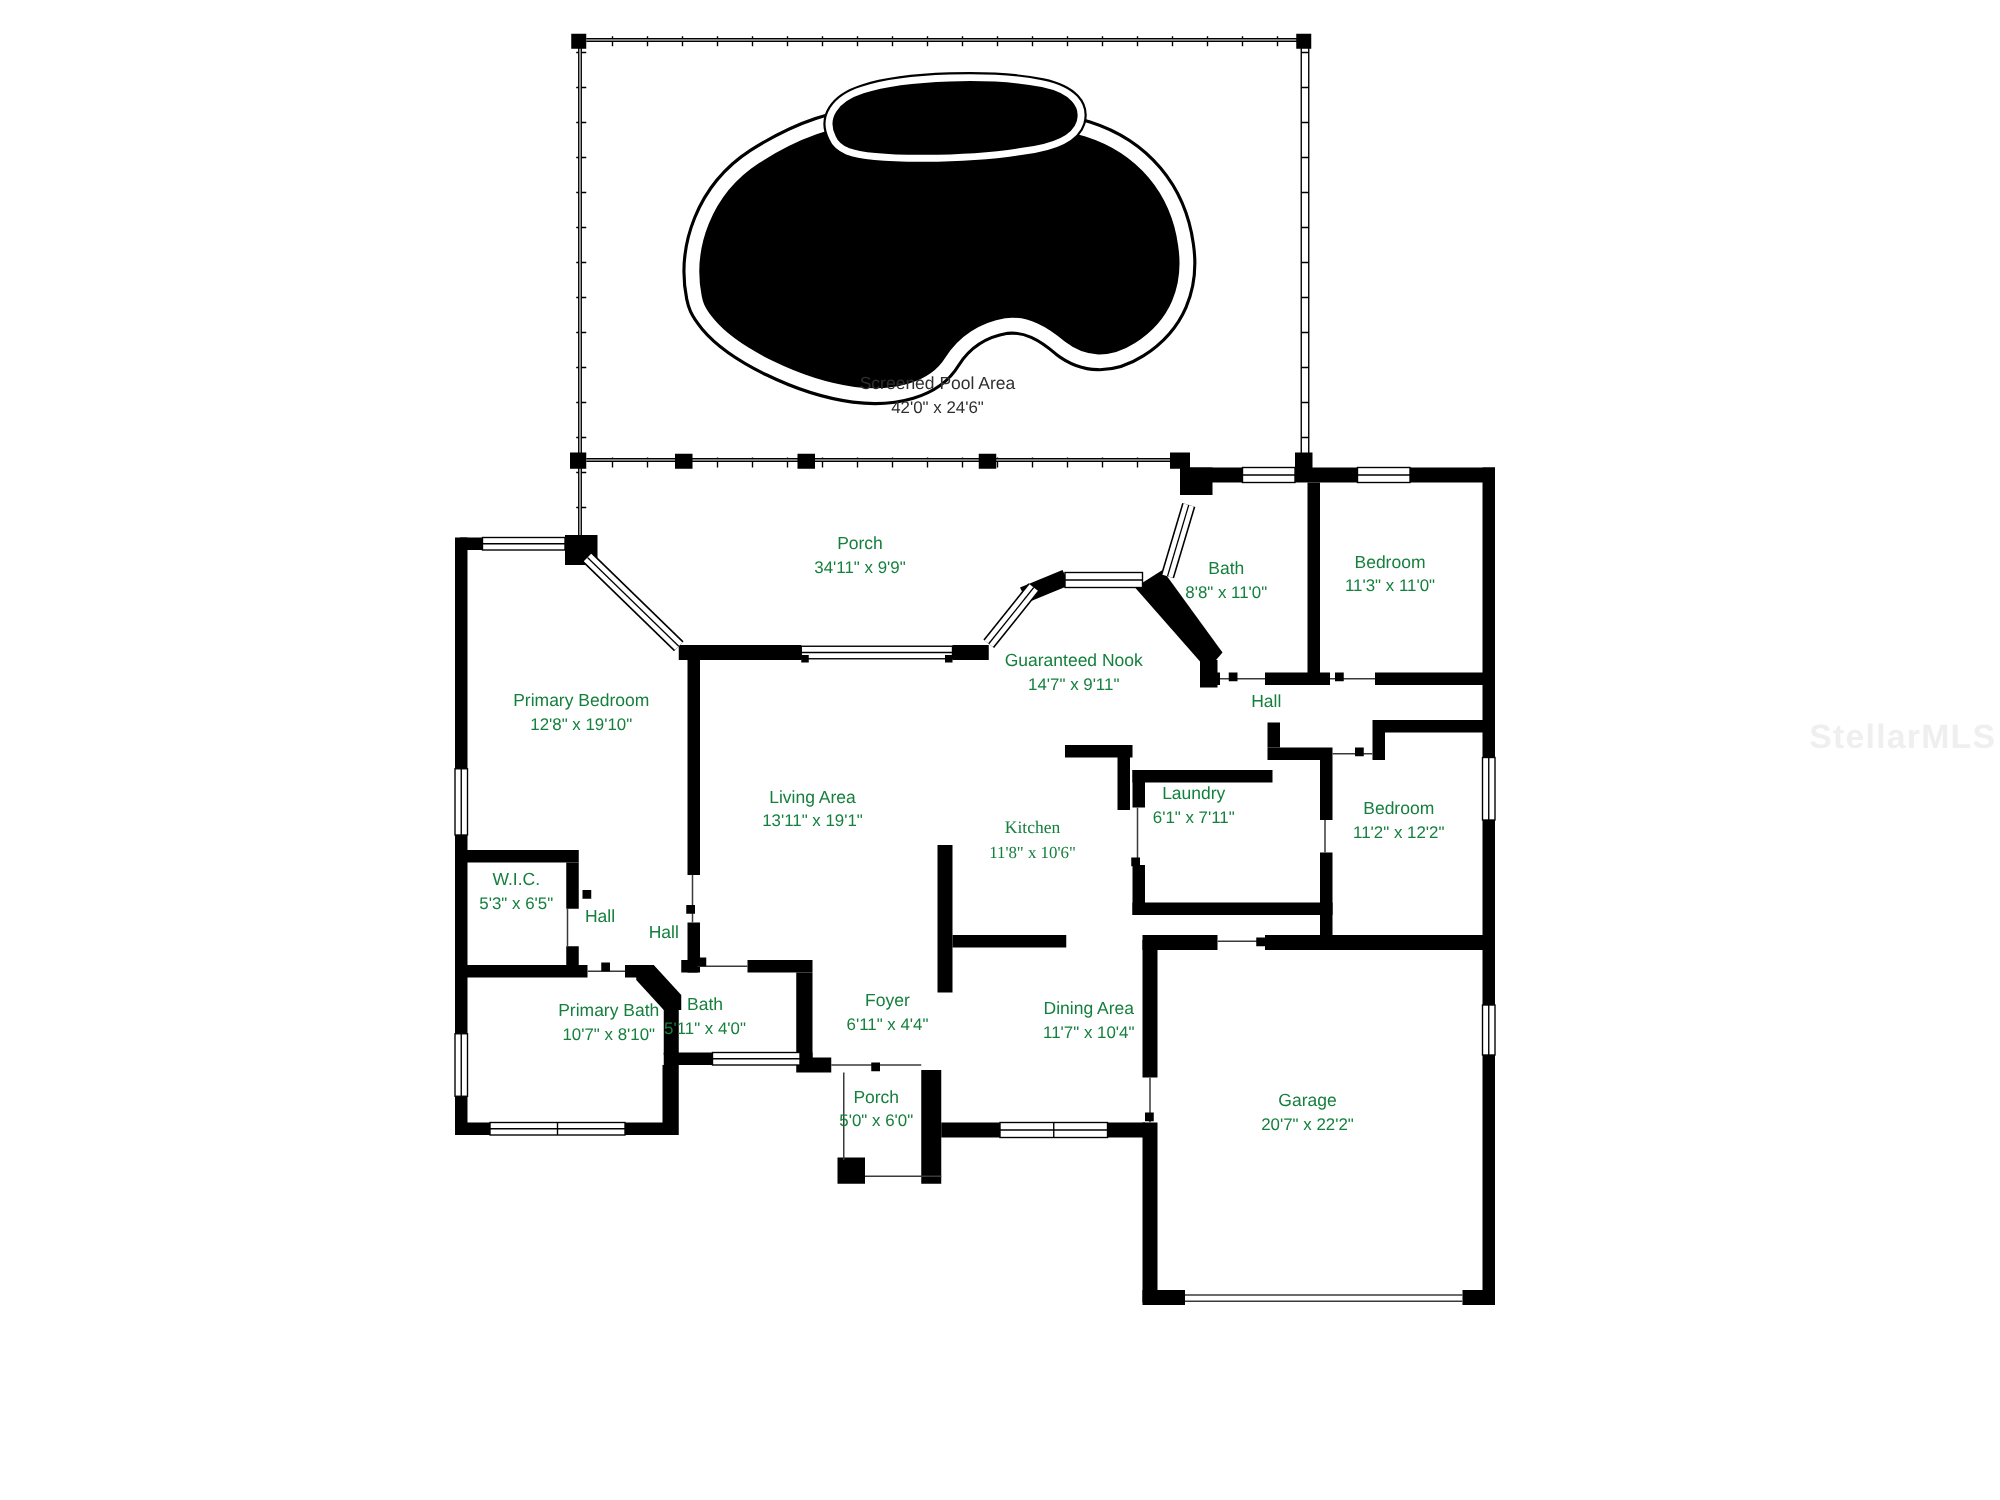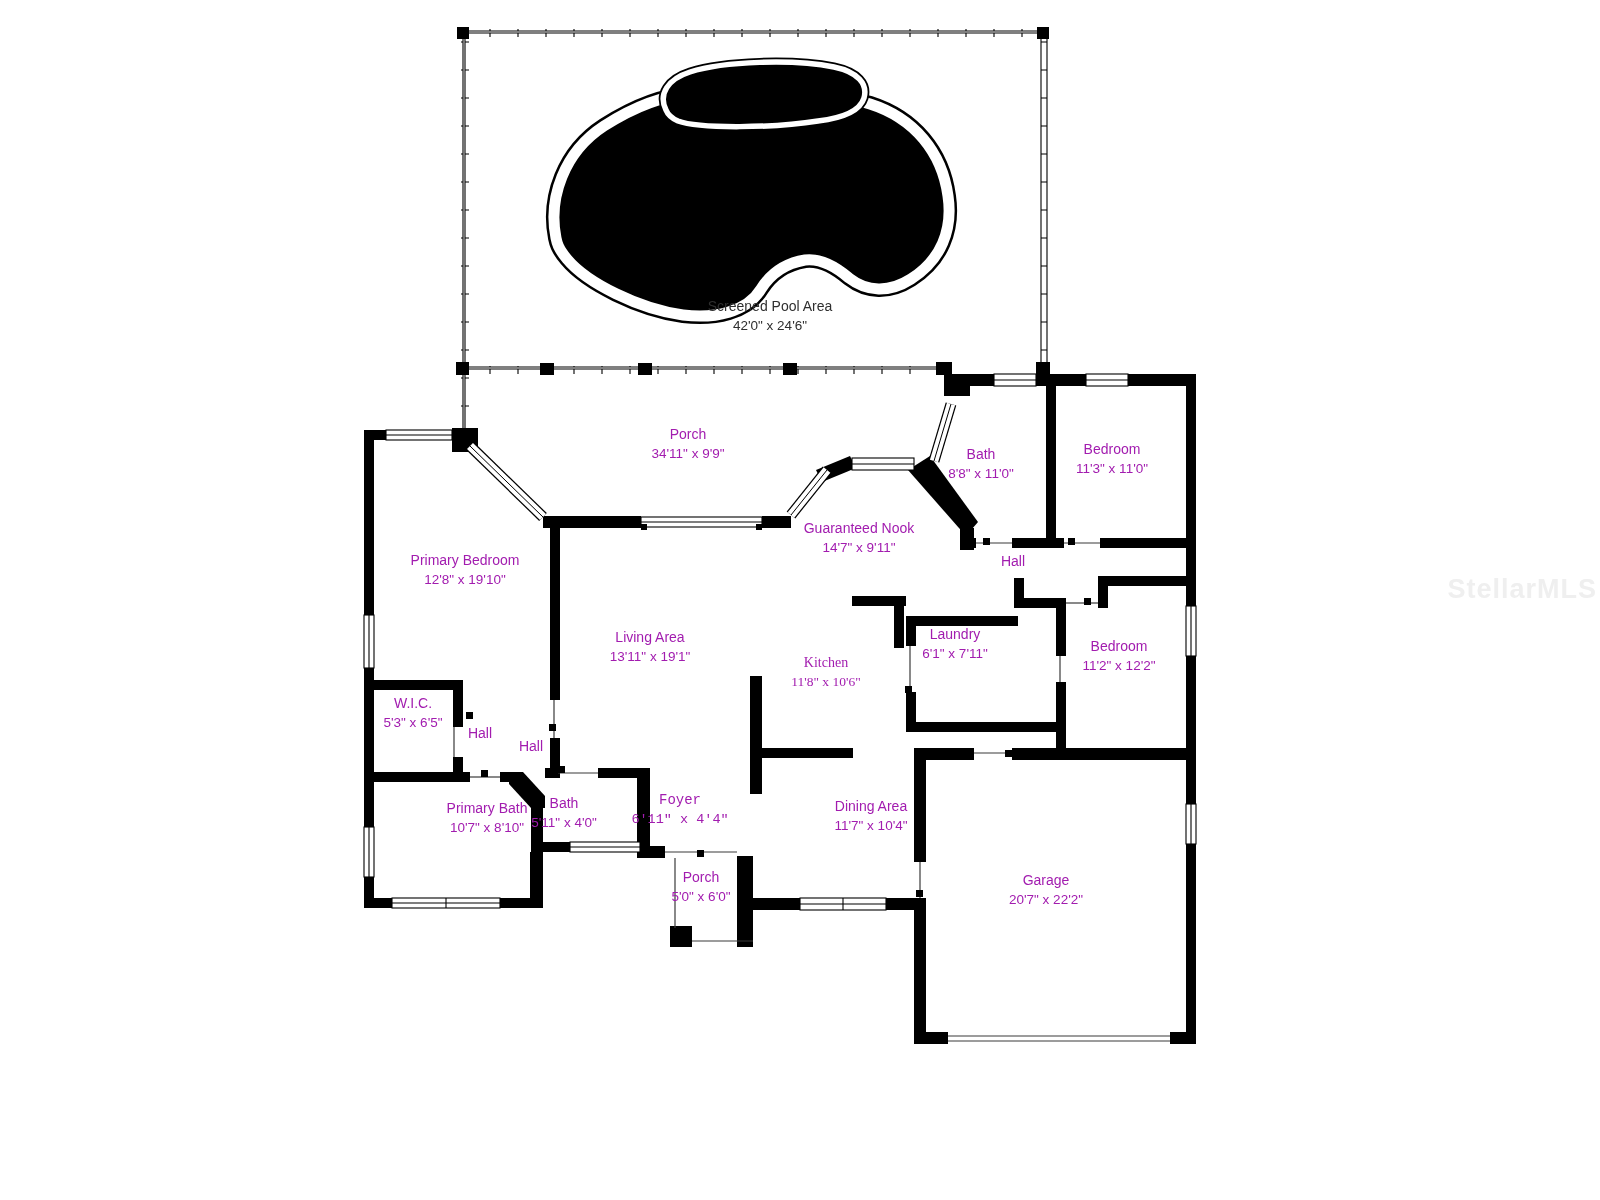--- a/index.html
+++ b/index.html
@@ -1,20 +1,20 @@
 <!DOCTYPE html>
 <html><head>
 <meta charset="utf-8">
 <style>
   html,body{margin:0;padding:0;background:#fff;}
   #stage{position:relative;width:1600px;height:1200px;background:#fff;overflow:hidden;
          font-family:"Liberation Sans","DejaVu Sans",sans-serif;}
   #plan-svg{position:absolute;left:0;top:0;}
   .label{position:absolute;transform:translate(-50%,-50%);text-align:center;
-         color:#a21caf;white-space:nowrap;line-height:19px;}
+         color:#15803d;white-space:nowrap;line-height:19px;}
   .label .rname{display:block;font-size:14px;}
   .label .dims{display:block;font-size:13.5px;}
   .label span:empty{display:none;}
   #pool-label{color:#2f2f2f;}
   #footer-note{position:absolute;left:0;right:0;top:1127px;text-align:center;
                font-size:16px;color:#1c1c1c;}
   #watermark{position:absolute;right:3px;top:574px;font-size:27px;letter-spacing:1px;
              color:#efefef;font-weight:bold;}
 </style>
 </head>
@@ -210,21 +210,21 @@
     <rect x="1084" y="598" width="7" height="7"></rect>
     <rect x="1068" y="538" width="7" height="7"></rect>
     <rect x="905" y="686" width="7" height="7"></rect>
     <rect x="916" y="890" width="7" height="7"></rect>
     <rect x="1005" y="750" width="7" height="7"></rect>
     <rect x="641" y="524" width="6" height="6"></rect>
     <rect x="756" y="524" width="6" height="6"></rect>
   </g>
 </svg>
 
-  <div class="label" id="pool-label" style="left:770px;top:316px;">
+  <div class="label" id="pool-label" style="left:750px;top:316px;">
     <span class="rname">Screened Pool Area</span>
     <span class="dims">42'0" x 24'6"</span>
   </div>
 
   <div class="label" style="left:688px;top:444px;">
     <span class="rname">Porch</span>
     <span class="dims">34'11" x 9'9"</span>
   </div>
   <div class="label" style="left:981px;top:464px;">
     <span class="rname">Bath</span>
@@ -275,21 +275,21 @@
 
   </div>
   <div class="label" style="left:455px;top:818px;margin-left:32px;">
     <span class="rname">Primary Bath</span>
     <span class="dims">10'7" x 8'10"</span>
   </div>
   <div class="label" style="left:564px;top:813px;">
     <span class="rname">Bath</span>
     <span class="dims">5'11" x 4'0"</span>
   </div>
-  <div class="label" style="left:680px;top:810px;font-family:Liberation Mono, monospace;">
+  <div class="label" style="left:710px;top:810px;">
     <span class="rname">Foyer</span>
     <span class="dims">6'11" x 4'4"</span>
   </div>
   <div class="label" style="left:843px;top:816px;margin-left:28px;">
     <span class="rname">Dining Area</span>
     <span class="dims">11'7" x 10'4"</span>
   </div>
   <div class="label" style="left:701px;top:887px;">
     <span class="rname">Porch</span>
     <span class="dims">5'0" x 6'0"</span>

